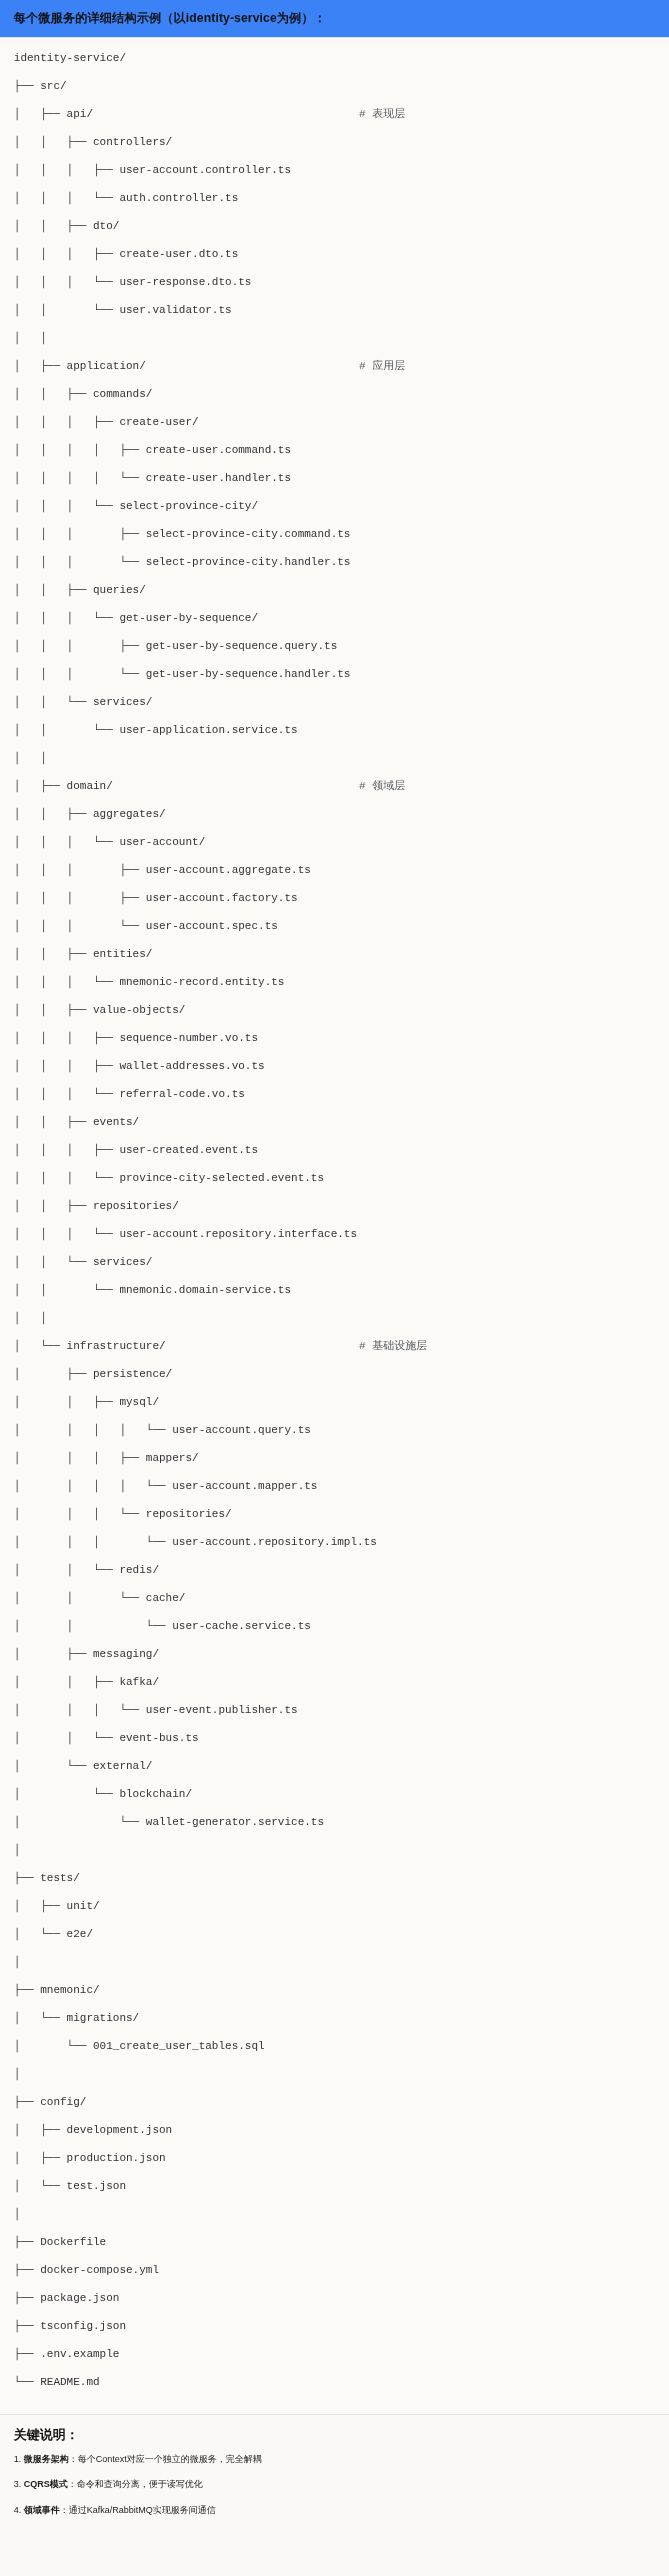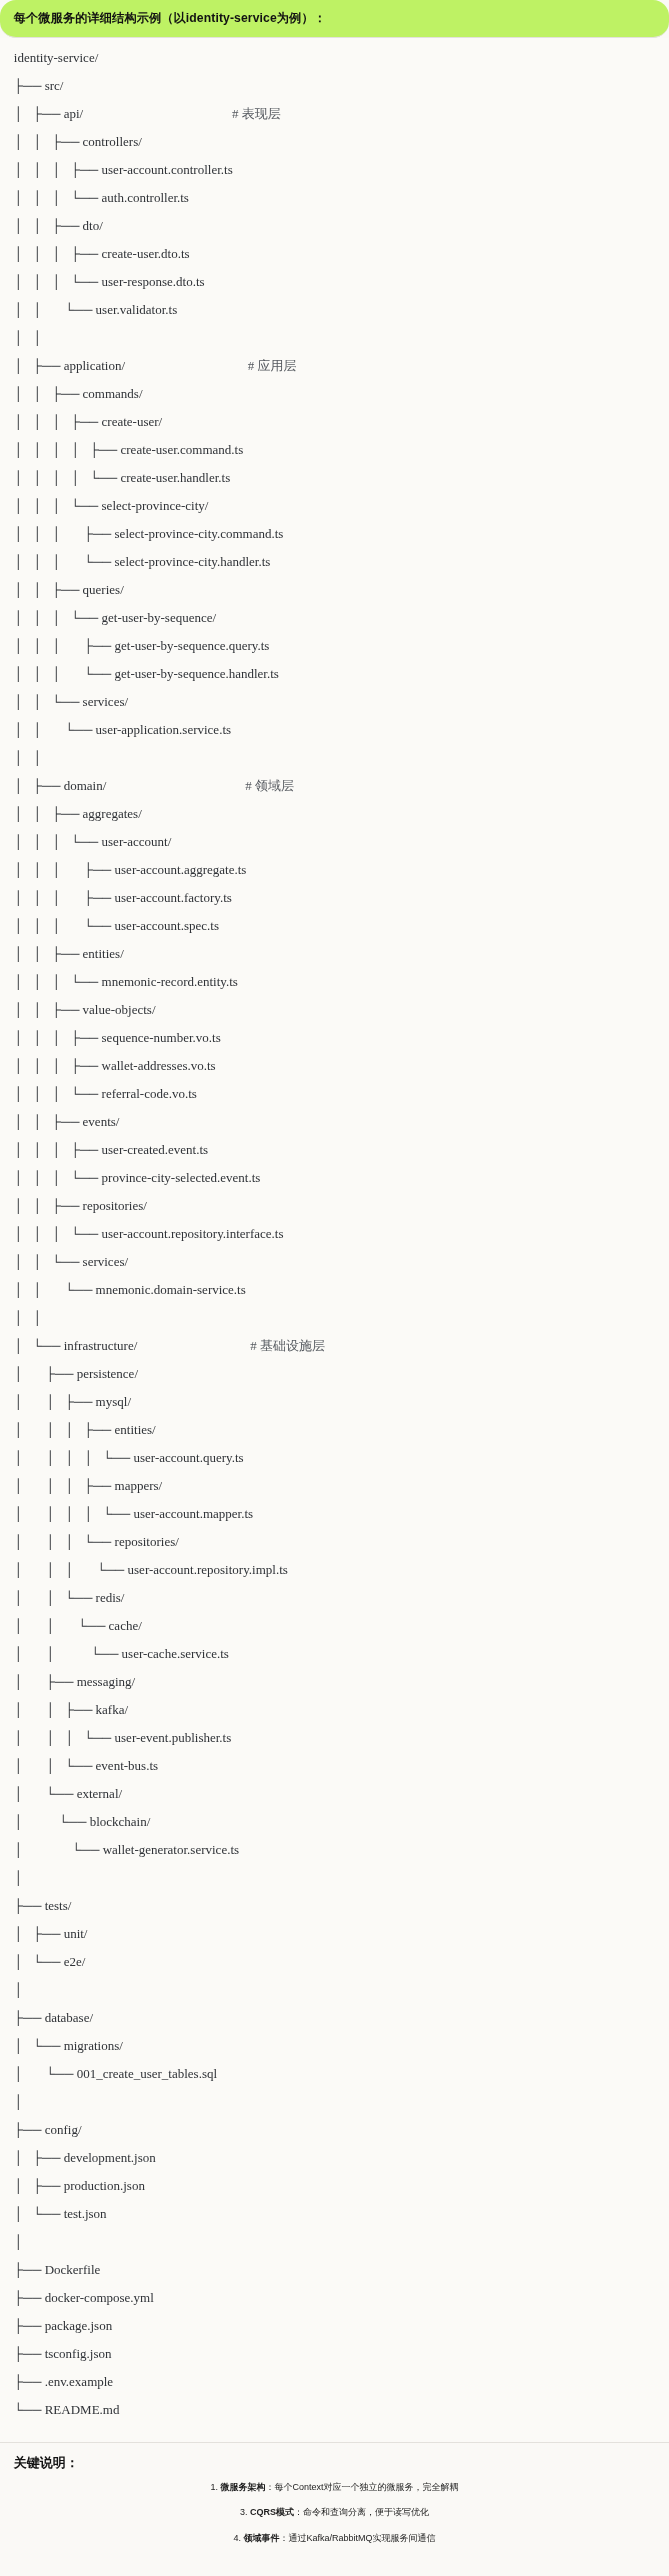--- a/index.html
+++ b/index.html
@@ -17,41 +17,40 @@
   .page {
     width: 669px;
     box-sizing: border-box;
     background: #faf9f6;
     padding: 0;
   }
   
   .doc-header {
     padding: 11.3px 13.8px 10px 13.8px;
     border-bottom: 0.6px solid #e3e1dc;
-    background: #bef264;
-    border-radius: 16px;
+    background: #3b82f6;
   }
   .doc-title {
     margin: 0;
     font-size: 12.2px;
     font-weight: bold;
     letter-spacing: 0.1px;
     color: #121212;
     line-height: 1.3;
   }
   
   .tree-block {
     padding: 12.5px 13.8px 11.3px 13.8px;
     background: #fbfaf7;
     border-bottom: 0.6px solid #e3e1dc;
   }
   .tree {
     margin: 0;
-    font-family: Liberation Serif, serif;
-    font-size: 13px;
+    font-family: Liberation Mono, monospace;
+    font-size: 11px;
     line-height: 14px;
     color: #2f3237;
     white-space: pre;
     tab-size: 4;
   }
   .tree-row {
     display: block;
     white-space: pre;
     height: 14px;
     position: relative;
@@ -73,21 +72,20 @@
     margin: 0 0 8.8px 0;
     font-size: 13px;
     font-weight: bold;
     color: #121212;
   }
   .note-item {
     font-size: 9px;
     line-height: 1.55;
     margin: 0 0 11.3px 0;
     color: #1c1c1c;
-    text-align: center;
   }
   .note-num {
     font-weight: normal;
   }
   .note-term {
     font-weight: bold;
   }
   .note-sep {
     font-weight: normal;
   }
@@ -147,42 +145,41 @@
 <span class="tree-row"><span class="tree-path">│   │   │   ├── user-created.event.ts</span></span>
 <span class="tree-row"><span class="tree-path">│   │   │   └── province-city-selected.event.ts</span></span>
 <span class="tree-row"><span class="tree-path">│   │   ├── repositories/</span></span>
 <span class="tree-row"><span class="tree-path">│   │   │   └── user-account.repository.interface.ts</span></span>
 <span class="tree-row"><span class="tree-path">│   │   └── services/</span></span>
 <span class="tree-row"><span class="tree-path">│   │       └── mnemonic.domain-service.ts</span></span>
 <span class="tree-row"><span class="tree-path">│   │</span></span>
 <span class="tree-row"><span class="tree-path">│   └── infrastructure/</span>                        <span class="tree-comment"># 基础设施层</span></span>
 <span class="tree-row"><span class="tree-path">│       ├── persistence/</span></span>
 <span class="tree-row"><span class="tree-path">│       │   ├── mysql/</span></span>
-<span class="tree-row"><span class="tree-path">│       │   │   ├── entities/</span></span>
 <span class="tree-row"><span class="tree-path">│       │   │   │   └── user-account.query.ts</span></span>
 <span class="tree-row"><span class="tree-path">│       │   │   ├── mappers/</span></span>
 <span class="tree-row"><span class="tree-path">│       │   │   │   └── user-account.mapper.ts</span></span>
 <span class="tree-row"><span class="tree-path">│       │   │   └── repositories/</span></span>
 <span class="tree-row"><span class="tree-path">│       │   │       └── user-account.repository.impl.ts</span></span>
 <span class="tree-row"><span class="tree-path">│       │   └── redis/</span></span>
 <span class="tree-row"><span class="tree-path">│       │       └── cache/</span></span>
 <span class="tree-row"><span class="tree-path">│       │           └── user-cache.service.ts</span></span>
 <span class="tree-row"><span class="tree-path">│       ├── messaging/</span></span>
 <span class="tree-row"><span class="tree-path">│       │   ├── kafka/</span></span>
 <span class="tree-row"><span class="tree-path">│       │   │   └── user-event.publisher.ts</span></span>
 <span class="tree-row"><span class="tree-path">│       │   └── event-bus.ts</span></span>
 <span class="tree-row"><span class="tree-path">│       └── external/</span></span>
 <span class="tree-row"><span class="tree-path">│           └── blockchain/</span></span>
 <span class="tree-row"><span class="tree-path">│               └── wallet-generator.service.ts</span></span>
 <span class="tree-row"><span class="tree-path">│</span></span>
 <span class="tree-row"><span class="tree-path">├── tests/</span></span>
 <span class="tree-row"><span class="tree-path">│   ├── unit/</span></span>
 <span class="tree-row"><span class="tree-path">│   └── e2e/</span></span>
 <span class="tree-row"><span class="tree-path">│</span></span>
-<span class="tree-row"><span class="tree-path">├── database/</span></span>
+<span class="tree-row"><span class="tree-path">├── mnemonic/</span></span>
 <span class="tree-row"><span class="tree-path">│   └── migrations/</span></span>
 <span class="tree-row"><span class="tree-path">│       └── 001_create_user_tables.sql</span></span>
 <span class="tree-row"><span class="tree-path">│</span></span>
 <span class="tree-row"><span class="tree-path">├── config/</span></span>
 <span class="tree-row"><span class="tree-path">│   ├── development.json</span></span>
 <span class="tree-row"><span class="tree-path">│   ├── production.json</span></span>
 <span class="tree-row"><span class="tree-path">│   └── test.json</span></span>
 <span class="tree-row"><span class="tree-path">│</span></span>
 <span class="tree-row"><span class="tree-path">├── Dockerfile</span></span>
 <span class="tree-row"><span class="tree-path">├── docker-compose.yml</span></span>

